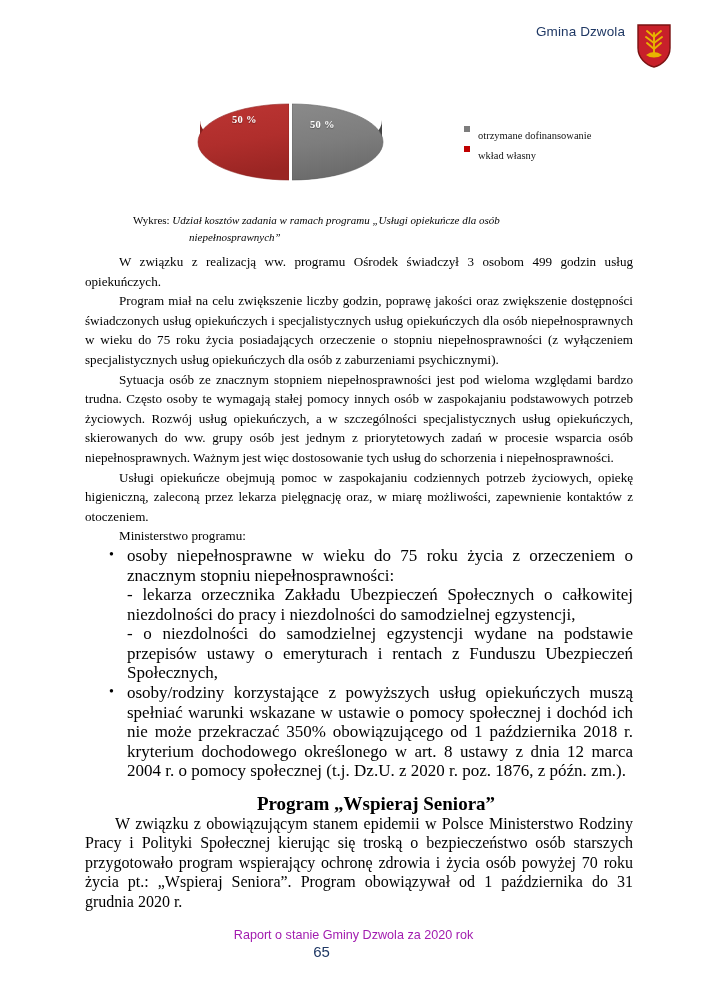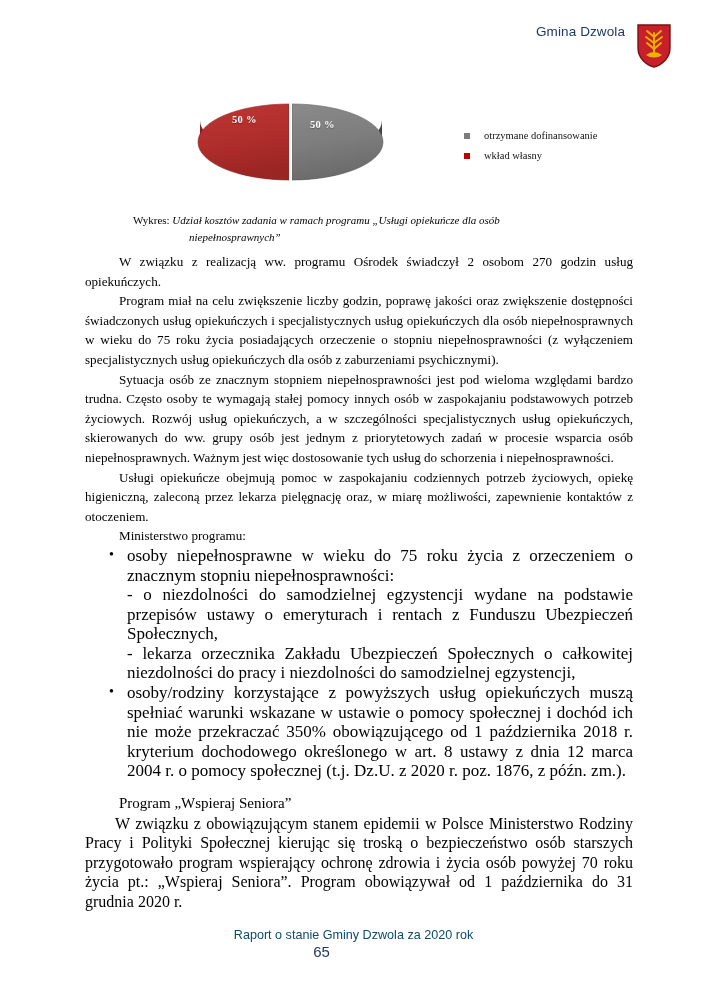--- a/index.html
+++ b/index.html
@@ -83,22 +83,22 @@
     position: absolute;
     left: 464px;
     top: 40px;
     font-family: "Liberation Serif", "DejaVu Serif", serif;
     font-size: 10.5px;
     line-height: 20px;
     color: #111111;
   }
   .legend-row {
     display: flex;
-    align-items: center;
-    gap: 14px;
+    align-items: flex-start;
+    gap: 8px;
     white-space: nowrap;
   }
   .legend-swatch {
     display: inline-block;
     width: 6px;
     height: 6px;
     flex: 0 0 auto;
     position: relative;
     top: 0px;
   }
@@ -157,43 +157,44 @@
     top: -1px;
     font-size: 14px;
   }
   .sub-line {
     display: block;
     text-align: justify;
   }
 
   h3.subhead {
     margin: 13px 0 0 0;
-    font-size: 15px;
+    font-size: 19px;
     line-height: 19.6px;
-    font-weight: normal;
+    font-weight: bold;
     text-indent: 34px;
+    text-align: center;
   }
   p.after-head {
     margin: 0;
     font-size: 16px;
     line-height: 19.6px;
     text-align: justify;
     text-indent: 30px;
   }
 
   
   .footer-note {
     position: absolute;
     left: 0;
     right: 0;
     top: 928px;
     text-align: center;
     font-family: "Liberation Sans", "DejaVu Sans", sans-serif;
     font-size: 12.6px;
-    color: #0c4a6e;
+    color: #a21caf;
   }
   .page-number {
     position: absolute;
     top: 943px;
     left: 0;
     right: 64px;
     text-align: center;
     font-family: "Liberation Sans", "DejaVu Sans", sans-serif;
     font-size: 15px;
     color: #1f3864;
@@ -281,31 +282,31 @@
   </div>
 
   <div class="caption">
     <span class="cap-label">Wykres:</span>
     <span class="cap-title">Udział kosztów zadania w ramach programu „Usługi opiekuńcze dla osób</span>
     <span class="caption-l2">niepełnosprawnych”</span>
   </div>
 
   <div class="body">
 
-    <p class="para">W związku z realizacją ww. programu Ośrodek świadczył 2 osobom 270 godzin usług opiekuńczych.</p>
+    <p class="para">W związku z realizacją ww. programu Ośrodek świadczył 3 osobom 499 godzin usług opiekuńczych.</p>
     <p class="para">Program miał na celu zwiększenie liczby godzin, poprawę jakości oraz zwiększenie dostępności świadczonych usług opiekuńczych i specjalistycznych usług opiekuńczych dla osób niepełnosprawnych w wieku do 75 roku życia posiadających orzeczenie o stopniu niepełnosprawności (z wyłączeniem specjalistycznych usług opiekuńczych dla osób z zaburzeniami psychicznymi).</p>
     <p class="para">Sytuacja osób ze znacznym stopniem niepełnosprawności jest pod wieloma względami bardzo trudna. Często osoby te wymagają stałej pomocy innych osób w zaspokajaniu podstawowych potrzeb życiowych. Rozwój usług opiekuńczych, a w szczególności specjalistycznych usług opiekuńczych, skierowanych do ww. grupy osób jest jednym z priorytetowych zadań w procesie wsparcia osób niepełnosprawnych. Ważnym jest więc dostosowanie tych usług do schorzenia i niepełnosprawności.</p>
     <p class="para">Usługi opiekuńcze obejmują pomoc w zaspokajaniu codziennych potrzeb życiowych, opiekę higieniczną, zaleconą przez lekarza pielęgnację oraz, w miarę możliwości, zapewnienie kontaktów z otoczeniem.</p>
     <p class="para">Ministerstwo programu:</p>
 
     <ul class="bullets">
       <li>
         <span>osoby niepełnosprawne w wieku do 75 roku życia z orzeczeniem o znacznym stopniu niepełnosprawności:</span>
+        <span class="sub-line">- lekarza orzecznika Zakładu Ubezpieczeń Społecznych o całkowitej niezdolności do pracy i niezdolności do samodzielnej egzystencji,</span>
         <span class="sub-line">- o niezdolności do samodzielnej egzystencji wydane na podstawie przepisów ustawy o emeryturach i rentach z Funduszu Ubezpieczeń Społecznych,</span>
-        <span class="sub-line">- lekarza orzecznika Zakładu Ubezpieczeń Społecznych o całkowitej niezdolności do pracy i niezdolności do samodzielnej egzystencji,</span>
       </li>
       <li>
         <span>osoby/rodziny korzystające z powyższych usług opiekuńczych muszą spełniać warunki wskazane w ustawie o pomocy społecznej i dochód ich nie może przekraczać 350% obowiązującego od 1 października 2018 r. kryterium dochodowego określonego w art.  8 ustawy z dnia 12 marca 2004 r. o pomocy społecznej (t.j. Dz.U. z 2020 r. poz. 1876, z późn. zm.).</span>
       </li>
     </ul>
 
     <h3 class="subhead">Program „Wspieraj Seniora”</h3>
     <p class="after-head">W związku z obowiązującym stanem epidemii w Polsce Ministerstwo Rodziny Pracy i Polityki Społecznej kierując się troską o bezpieczeństwo osób starszych przygotowało program wspierający ochronę zdrowia i życia osób powyżej 70 roku życia pt.: „Wspieraj Seniora”. Program obowiązywał od 1 października do 31 grudnia 2020 r.</p>
   </div>
 

